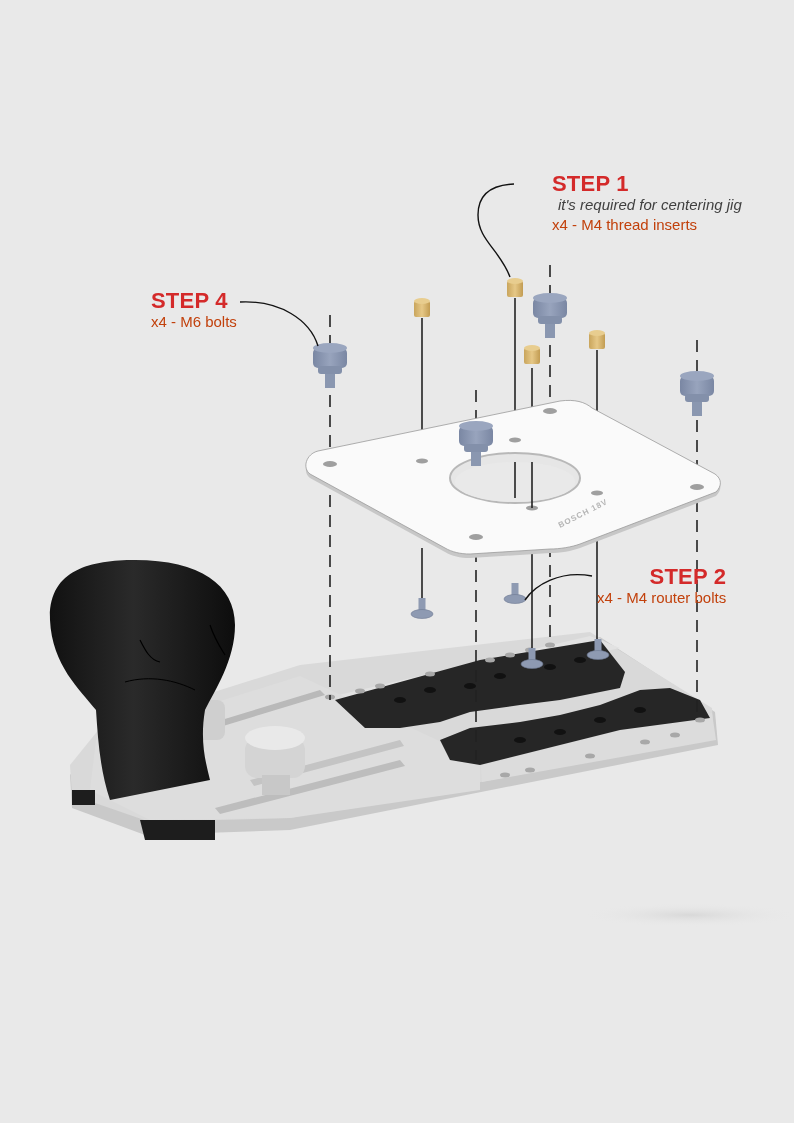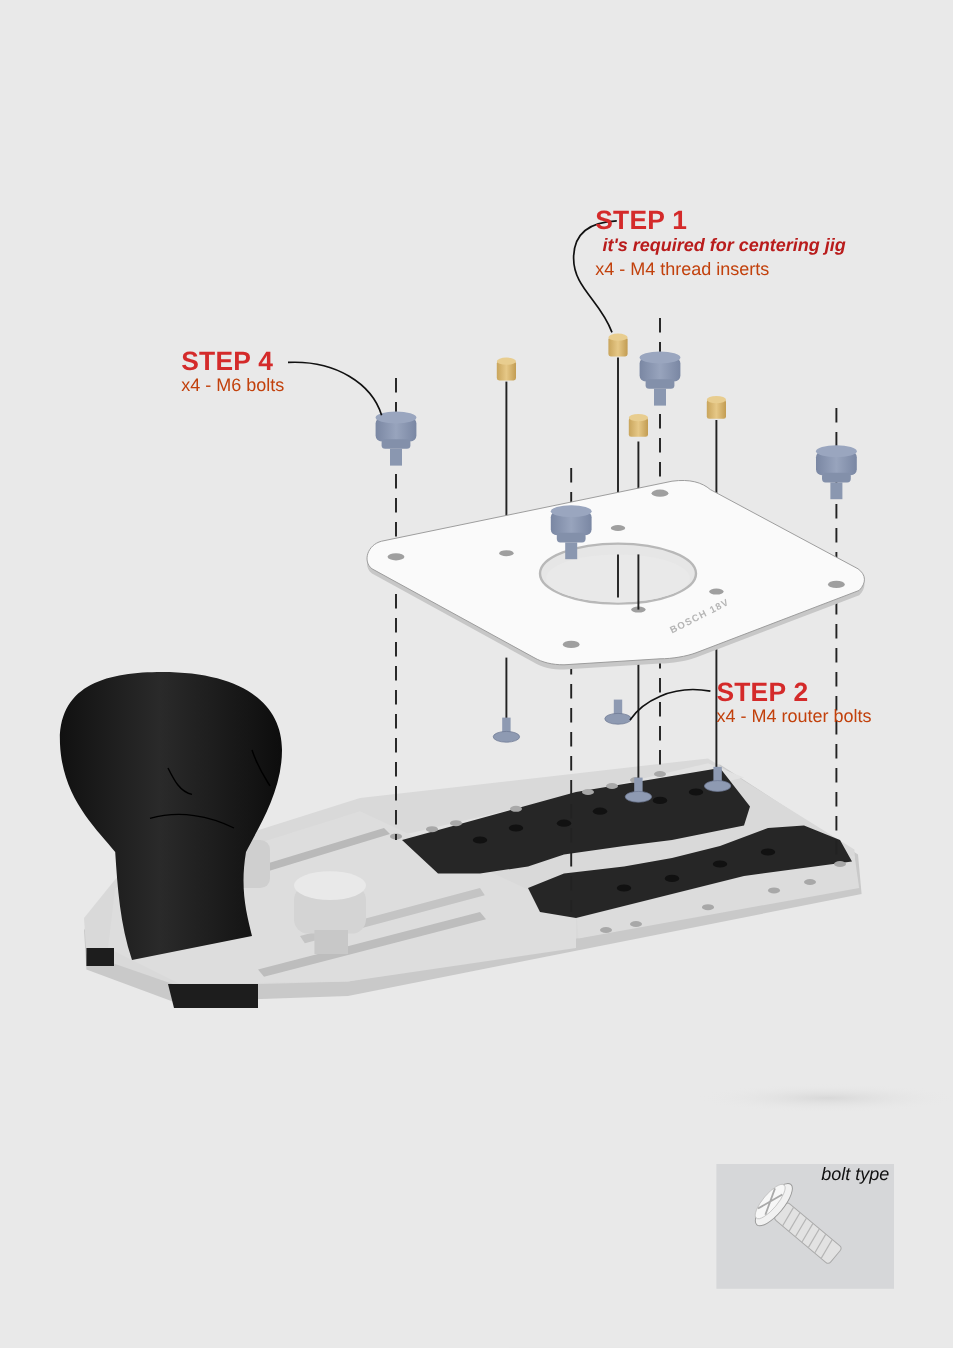--- a/index.html
+++ b/index.html
@@ -2,21 +2,21 @@
 <html><head>
 <meta charset="utf-8">
 <style>
   html, body { margin: 0; padding: 0; }
   body { width: 794px; height: 1123px; background: #e9e9e9; position: relative; overflow: hidden;
          font-family: "Liberation Sans", sans-serif; }
   .page { position: absolute; left: 0; top: 0; width: 794px; height: 1123px; background: #e9e9e9; }
   svg.art { position: absolute; left: 0; top: 0; }
   .label { position: absolute; white-space: nowrap; }
   .step-title { color: #d42a2a; font-weight: bold; font-size: 22px; letter-spacing: 0.2px; line-height: 24px; }
-  .step-note { color: #b91c1c; font-style: italic; font-size: 15px; line-height: 18px; font-weight: bold; }
+  .step-note { color: #404040; font-style: italic; font-size: 15px; line-height: 18px; }
   .step-desc { color: #c2410c; font-size: 15px; line-height: 18px; }
   .bolt-box { position: absolute; left: 597px; top: 970px; width: 148px; height: 104px; background: #d6d7d9; }
   .bolt-label { position: absolute; right: 4px; top: 0px; font-style: italic; font-size: 15px; color: #111; }
 </style>
 </head>
 <body>
 
 <div class="page">
 
   <svg class="art" width="794" height="1123" viewBox="0 0 794 1123">
@@ -216,52 +216,30 @@
 
     <g stroke="#111" stroke-width="1.4" fill="none">
       <path d="M514 184 C490 185 478 195 478 215 C478 240 500 250 510 277"></path>
       <path d="M240 302 C280 300 310 320 318 346"></path>
       <path d="M592 576 C560 570 535 585 525 600"></path>
     </g>
 
     <text x="560" y="528" transform="rotate(-27 560 528)" font-family="Liberation Sans, sans-serif" font-size="8" font-weight="bold" fill="#b5b5b5" letter-spacing="1">BOSCH 18V</text>
   </svg>
 
-  <div class="label" style="left:496px; top:172px;">
+  <div class="label" style="left:552px; top:172px;">
     <div class="step-title">STEP 1</div>
     <div class="step-note" style="padding-left:6px;">it's required for centering jig</div>
     <div class="step-desc" style="margin-top:2px;">x4 - M4 thread inserts</div>
   </div>
 
   <div class="label" style="left:151px; top:289px;">
     <div class="step-title">STEP 4</div>
     <div class="step-desc">x4 - M6 bolts</div>
   </div>
 
-  <div class="label" style="left:597px; top:565px;">
+  <div class="label" style="left:597px; top:565px;text-align:right;">
     <div class="step-title">STEP 2</div>
     <div class="step-desc">x4 - M4 router bolts</div>
   </div>
 
-  <div class="bolt-box">
-    <div class="bolt-label">bolt type</div>
-    <svg width="148" height="104" viewBox="0 0 148 104" style="position:absolute;left:0;top:0;">
-      <g transform="rotate(40 50 50)">
-
-        <rect x="45" y="30" width="60" height="18" rx="3" fill="#e2e2e2" stroke="#aaa" stroke-width="0.8"></rect>
-        <g stroke="#b5b5b5" stroke-width="1">
-          <line x1="52" y1="30" x2="55" y2="48"></line>
-            <line x1="59" y1="30" x2="62" y2="48"></line>
-          <line x1="66" y1="30" x2="69" y2="48"></line>
-            <line x1="73" y1="30" x2="76" y2="48"></line>
-          <line x1="80" y1="30" x2="83" y2="48"></line>
-            <line x1="87" y1="30" x2="90" y2="48"></line>
-          <line x1="94" y1="30" x2="97" y2="48"></line>
-        </g>
-
-        <ellipse cx="38" cy="39" rx="8" ry="22" fill="#f1f1f1" stroke="#999" stroke-width="0.8"></ellipse>
-        <ellipse cx="34" cy="39" rx="6" ry="18" fill="#f7f7f7" stroke="#bbb" stroke-width="0.6"></ellipse>
-        <path d="M30 28 L38 50 M38 28 L30 50" stroke="#a9a9a9" stroke-width="1.5"></path>
-      </g>
-    </svg>
-  </div>
 
 </div>
 
 </body></html>

